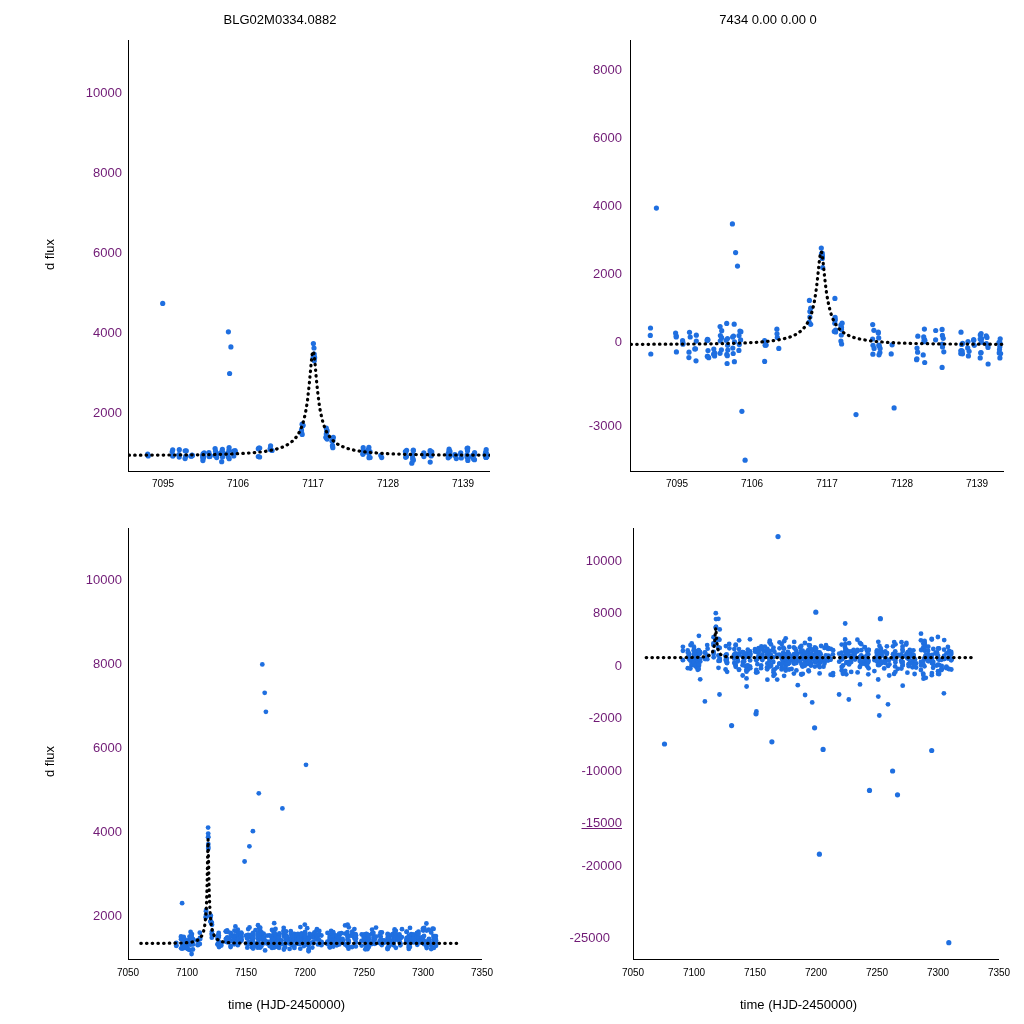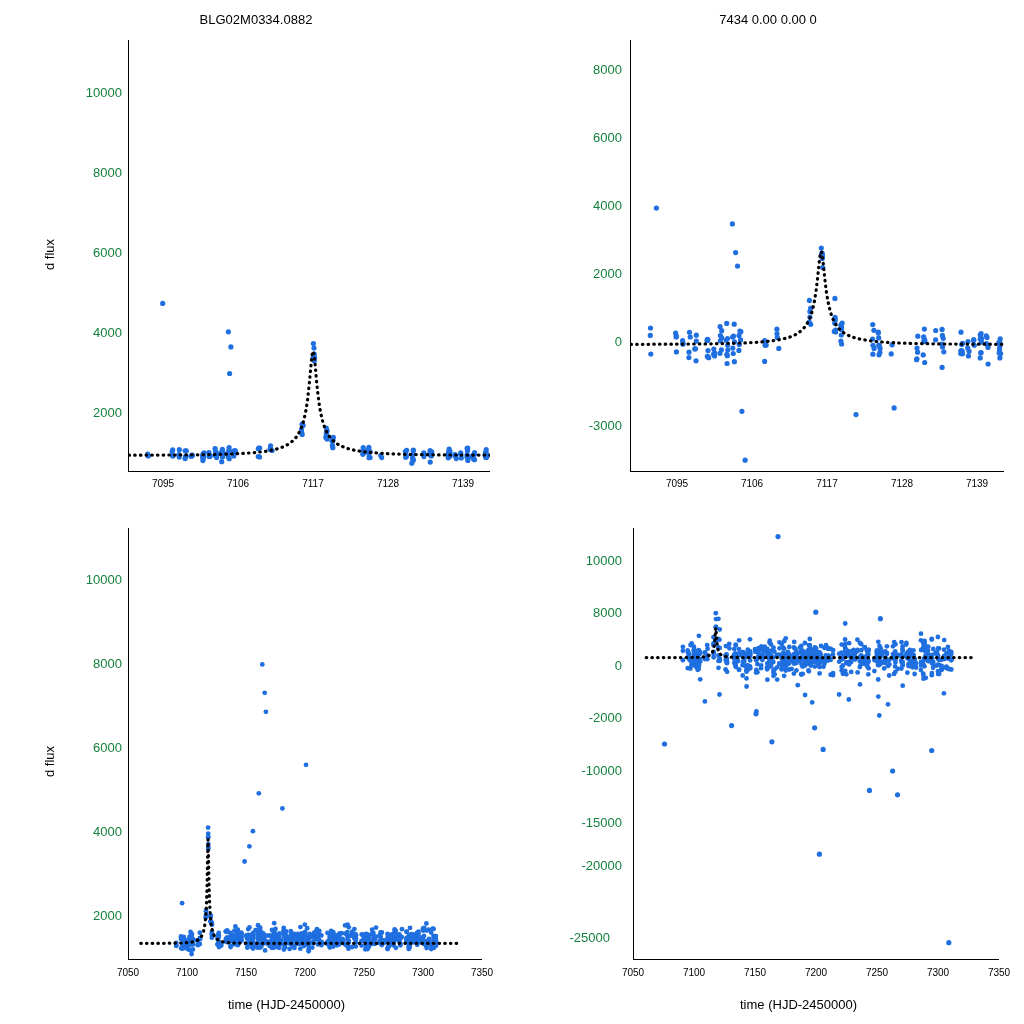--- a/index.html
+++ b/index.html
@@ -4,31 +4,31 @@
 <style>
   html,body{margin:0;padding:0;background:#ffffff;}
   body{width:1024px;height:1024px;font-family:"Liberation Sans",sans-serif;color:#000;}
   #page{position:relative;width:1024px;height:1024px;overflow:hidden;}
   .panel{position:absolute;}
   .ptitle{position:absolute;width:100%;text-align:center;font-size:13px;color:#000;}
   .plotbox{position:absolute;border:1px solid #000;border-top:none;border-right:none;box-sizing:border-box;overflow:hidden;background:#fff;}
   .axis-label{position:absolute;font-size:13px;color:#000;}
   .ylabel{transform:rotate(-90deg);transform-origin:left top;white-space:nowrap;}
   .tick-x{position:absolute;font-size:10px;text-align:center;color:#000;}
-  .tick-y{position:absolute;font-size:13px;text-align:right;color:#15803d;}
+  .tick-y{position:absolute;font-size:13px;text-align:right;color:#701a75;}
   svg{position:absolute;left:0;top:0;overflow:visible;}
   .pt{fill:#1f6fe0;}
   .fitline{fill:none;stroke:#000;stroke-width:3.2;stroke-linecap:round;stroke-dasharray:0.5 5.2;}
 </style>
 </head>
 <body>
 
 <div id="page">
 
-  <div class="panel" style="left:0;top:0;width:512px;height:512px;">
+  <div class="panel" style="left:0;top:0;width:512px;height:512px;padding-left:48px;">
     <div class="ptitle" style="top:12px;left:0;">BLG02M0334.0882</div>
     <div class="axis-label ylabel" style="left:42px;top:270px;">d flux</div>
 
     <div class="tick-y" style="left:60px;top:85px;width:62px;">10000</div>
     <div class="tick-y" style="left:60px;top:165px;width:62px;">8000</div>
     <div class="tick-y" style="left:60px;top:245px;width:62px;">6000</div>
     <div class="tick-y" style="left:60px;top:325px;width:62px;">4000</div>
     <div class="tick-y" style="left:60px;top:405px;width:62px;">2000</div>
 
     <div class="tick-x" style="left:138px;top:478px;width:50px;">7095</div>
@@ -1150,21 +1150,21 @@
         </svg>
     </div>
   </div>
 
   <div class="panel" style="left:512px;top:512px;width:512px;height:512px;">
     <div class="tick-y" style="left:34px;top:41px;width:76px;">10000</div>
     <div class="tick-y" style="left:34px;top:93px;width:76px;">8000</div>
     <div class="tick-y" style="left:34px;top:146px;width:76px;">0</div>
     <div class="tick-y" style="left:34px;top:198px;width:76px;">-2000</div>
     <div class="tick-y" style="left:34px;top:251px;width:76px;">-10000</div>
-    <div class="tick-y" style="left:34px;top:303px;width:76px;">-15000</div>
+    <div class="tick-y" style="left:34px;top:303px;width:76px;text-decoration:underline;">-15000</div>
     <div class="tick-y" style="left:34px;top:346px;width:76px;">-20000</div>
     <div class="tick-y" style="left:22px;top:418px;width:76px;">-25000</div>
 
     <div class="tick-x" style="left:96px;top:455px;width:50px;">7050</div>
     <div class="tick-x" style="left:157px;top:455px;width:50px;">7100</div>
     <div class="tick-x" style="left:218px;top:455px;width:50px;">7150</div>
     <div class="tick-x" style="left:279px;top:455px;width:50px;">7200</div>
     <div class="tick-x" style="left:340px;top:455px;width:50px;">7250</div>
     <div class="tick-x" style="left:401px;top:455px;width:50px;">7300</div>
     <div class="tick-x" style="left:462px;top:455px;width:50px;">7350</div>

